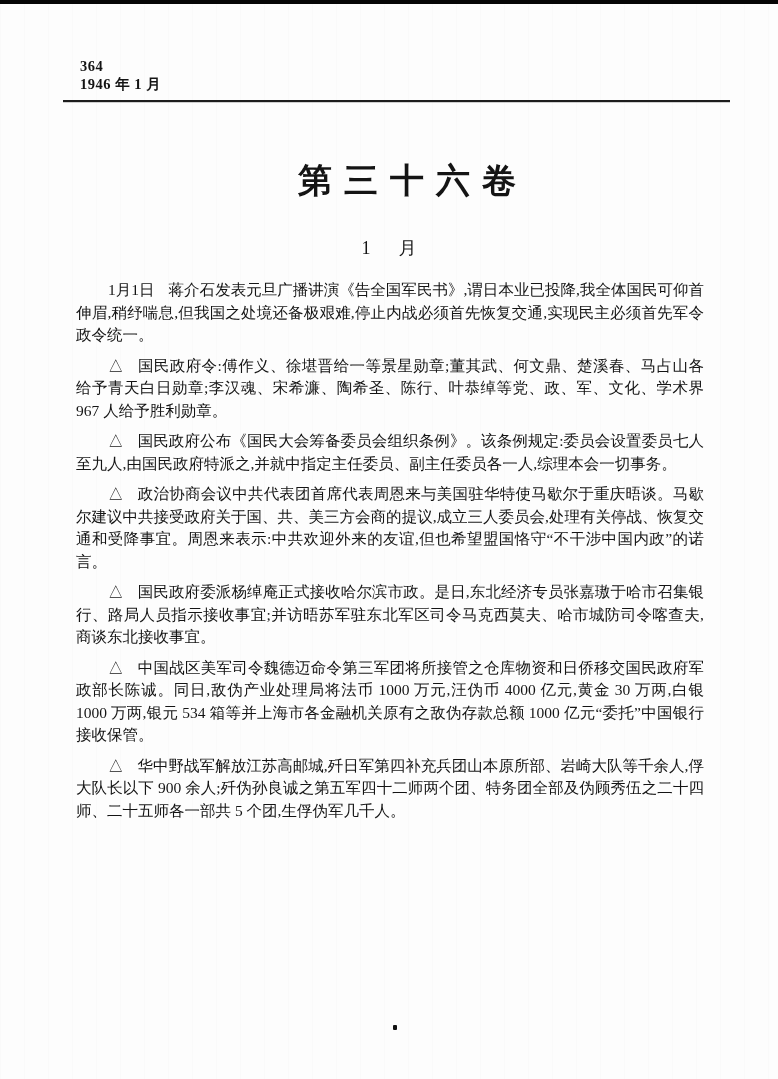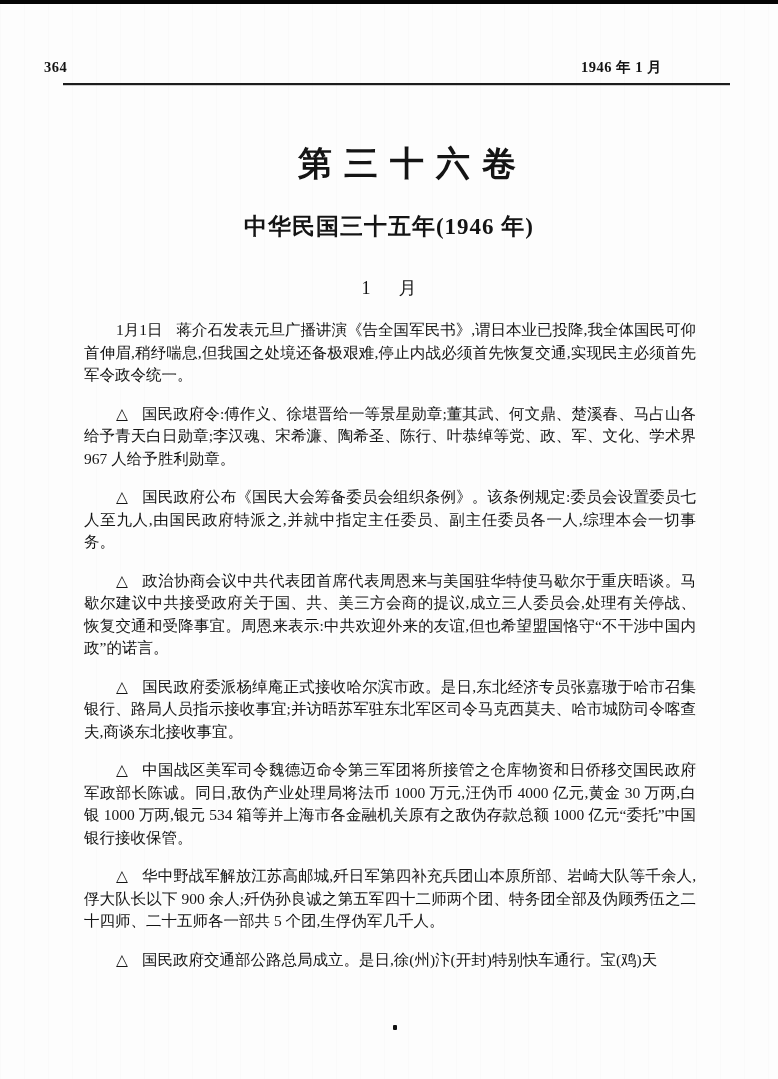--- a/index.html
+++ b/index.html
@@ -19,27 +19,28 @@
     position: absolute; top: 0; left: 0;
     width: 100%; height: 4px;
     background: #050505;
   }
   .scan-speck {
     position: absolute; left: 393px; top: 1025px;
     width: 4px; height: 5px; background: #111;
     border-radius: 1px;
   }
   .running-head {
-    margin: 58px 116px 0 44px;
+    margin: 58px 116px 0 80px;
     display: flex;
     justify-content: space-between;
     align-items: baseline;
     font-size: 14.5px;
     font-weight: bold;
     letter-spacing: 0.5px;
+    flex-direction: column;
   }
   .head-rule {
     height: 2px;
     background: #1d1d1d;
     margin: 6px 48px 0 63px;
     box-shadow: 0 1px 0 rgba(0,0,0,0.18);
   }
   .volume-title {
     margin: 62px 0 16px 0;
     text-align: center;
@@ -66,49 +67,48 @@
     line-height: 1;
   }
   .month-heading .month-num { margin-right: 28px; }
   .body-text {
     margin: 22px 66px 0 68px;
     font-size: 15.5px;
     line-height: 22.5px;
     text-align: justify;
   }
   .entry {
-    margin: 16px;
+    margin: 8px;
     text-indent: 32px;
+    font-family: Liberation Serif, serif;
   }
   .entry .marker { margin-right: 14px; }
 </style>
 </head>
 <body>
 
 <div class="page">
   <div class="scan-strip-top"></div>
 
   <div class="running-head">
     <span>364</span>
     <span>1946 年 1 月</span>
   </div>
   <div class="head-rule"></div>
 
   <div class="volume-title">第三十六卷</div>
-  <div class="year-title">中华民国三十五年(1946 年)</div>
 
   <div class="month-heading">
     <span class="month-num">1</span><span>月</span>
   </div>
 
   <div class="body-text">
     <p class="entry"><span class="marker">1月1日</span><span>蒋介石发表元旦广播讲演《告全国军民书》,谓日本业已投降,我全体国民可仰首伸眉,稍纾喘息,但我国之处境还备极艰难,停止内战必须首先恢复交通,实现民主必须首先军令政令统一。</span></p>
     <p class="entry"><span class="marker">△</span><span>国民政府令:傅作义、徐堪晋给一等景星勋章;董其武、何文鼎、楚溪春、马占山各给予青天白日勋章;李汉魂、宋希濂、陶希圣、陈行、叶恭绰等党、政、军、文化、学术界 967 人给予胜利勋章。</span></p>
     <p class="entry"><span class="marker">△</span><span>国民政府公布《国民大会筹备委员会组织条例》。该条例规定:委员会设置委员七人至九人,由国民政府特派之,并就中指定主任委员、副主任委员各一人,综理本会一切事务。</span></p>
     <p class="entry"><span class="marker">△</span><span>政治协商会议中共代表团首席代表周恩来与美国驻华特使马歇尔于重庆晤谈。马歇尔建议中共接受政府关于国、共、美三方会商的提议,成立三人委员会,处理有关停战、恢复交通和受降事宜。周恩来表示:中共欢迎外来的友谊,但也希望盟国恪守“不干涉中国内政”的诺言。</span></p>
     <p class="entry"><span class="marker">△</span><span>国民政府委派杨绰庵正式接收哈尔滨市政。是日,东北经济专员张嘉璈于哈市召集银行、路局人员指示接收事宜;并访晤苏军驻东北军区司令马克西莫夫、哈市城防司令喀查夫,商谈东北接收事宜。</span></p>
     <p class="entry"><span class="marker">△</span><span>中国战区美军司令魏德迈命令第三军团将所接管之仓库物资和日侨移交国民政府军政部长陈诚。同日,敌伪产业处理局将法币 1000 万元,汪伪币 4000 亿元,黄金 30 万两,白银 1000 万两,银元 534 箱等并上海市各金融机关原有之敌伪存款总额 1000 亿元“委托”中国银行接收保管。</span></p>
     <p class="entry"><span class="marker">△</span><span>华中野战军解放江苏高邮城,歼日军第四补充兵团山本原所部、岩崎大队等千余人,俘大队长以下 900 余人;歼伪孙良诚之第五军四十二师两个团、特务团全部及伪顾秀伍之二十四师、二十五师各一部共 5 个团,生俘伪军几千人。</span></p>
-    <p class="entry"><span class="marker">△</span><span>国民政府交通部公路总局成立。是日,徐(州)汴(开封)特别快车通行。宝(鸡)天</span></p>
   </div>
 
   <div class="scan-speck"></div>
 </div>
 
 </body></html>

